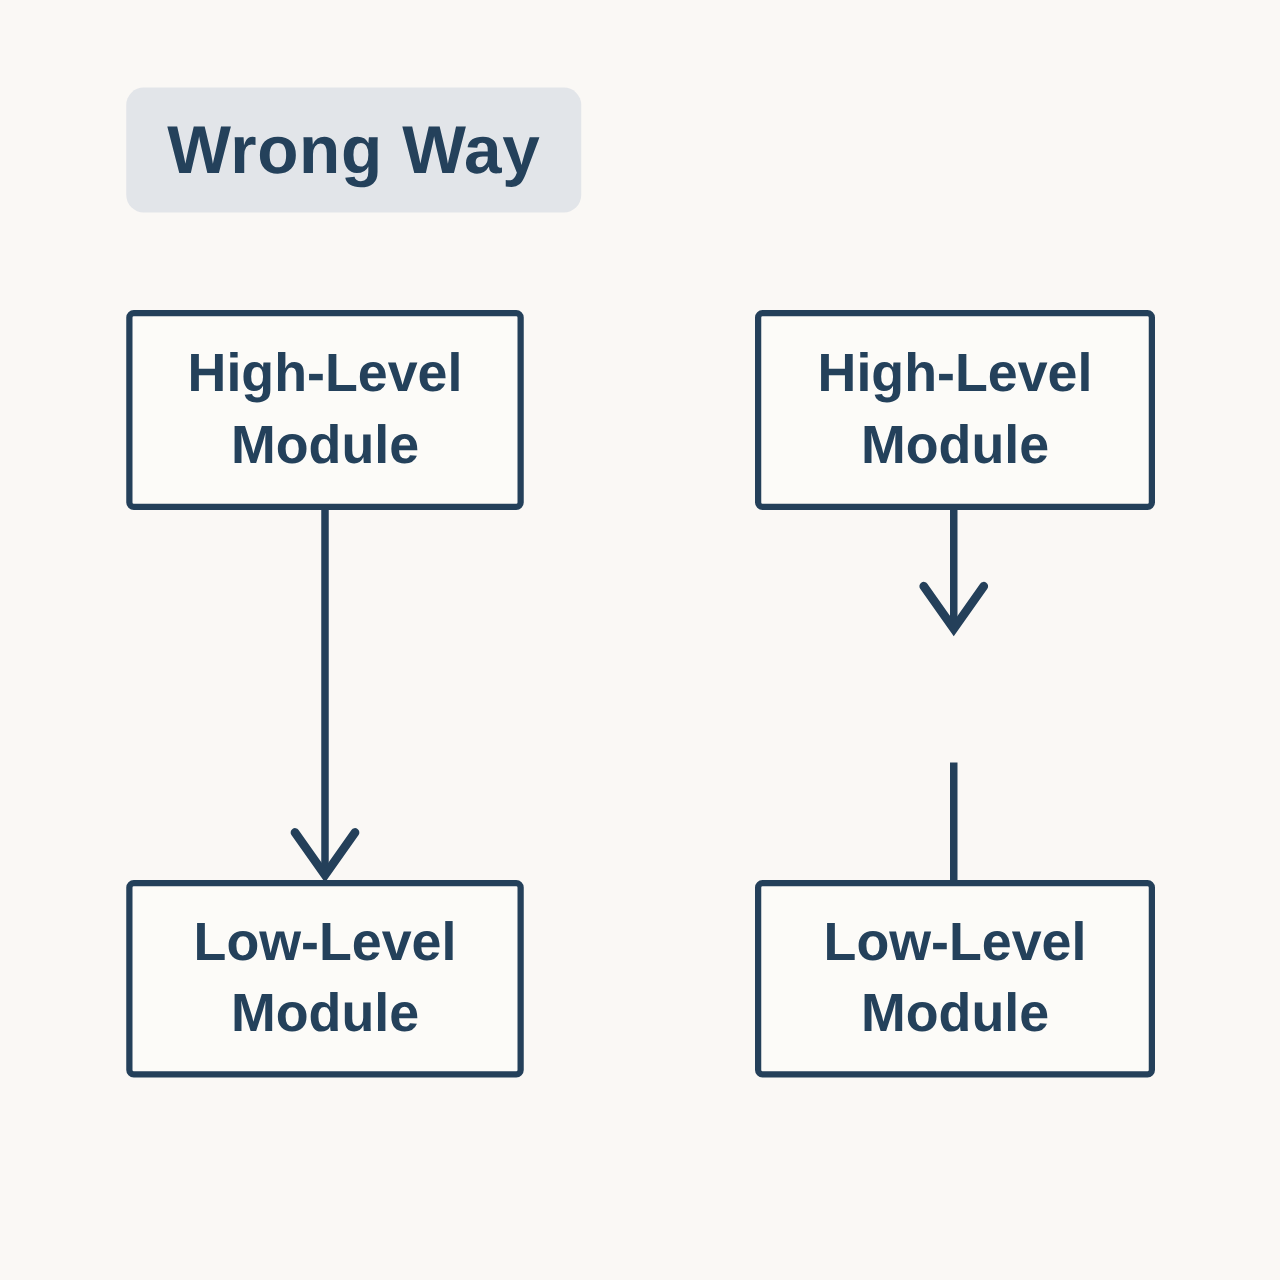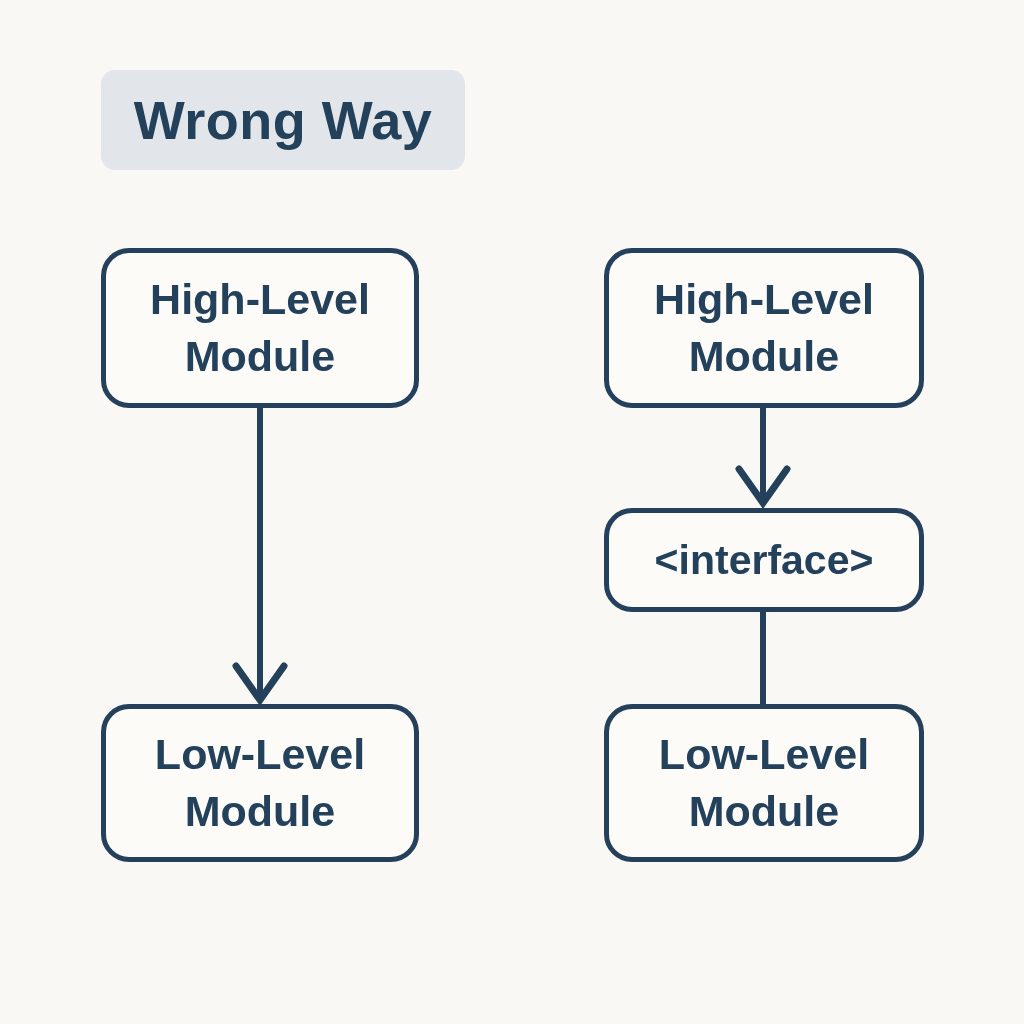--- a/index.html
+++ b/index.html
@@ -46,21 +46,21 @@
 
   .node {
     position: absolute;
     box-sizing: border-box;
     display: flex;
     align-items: center;
     justify-content: center;
     text-align: center;
     background: #FCFBF8;
     border: 5px solid #24405A;
-    border-radius: 28px;
+    border-radius: 6px;
     color: #24415B;
     font-weight: 700;
     font-size: 43px;
     line-height: 1.32;
     white-space: pre-line;
   }
 
   .node-wrong-high   { left: 101px; top: 248px; width: 318px; height: 160px; }
   .node-wrong-low    { left: 101px; top: 704px; width: 318px; height: 158px; }
   .node-correct-high { left: 604px; top: 248px; width: 320px; height: 160px; }
@@ -88,18 +88,17 @@
 
   <div class="node node-wrong-high">High-Level
 Module</div>
 
   <div class="node node-wrong-low">Low-Level
 Module</div>
 
   <div class="node node-correct-high">High-Level
 Module</div>
 
-  <div class="node node-correct-interface">&lt;interface&gt;</div>
 
   <div class="node node-correct-low">Low-Level
 Module</div>
 
 </div>
 
 </body></html>

